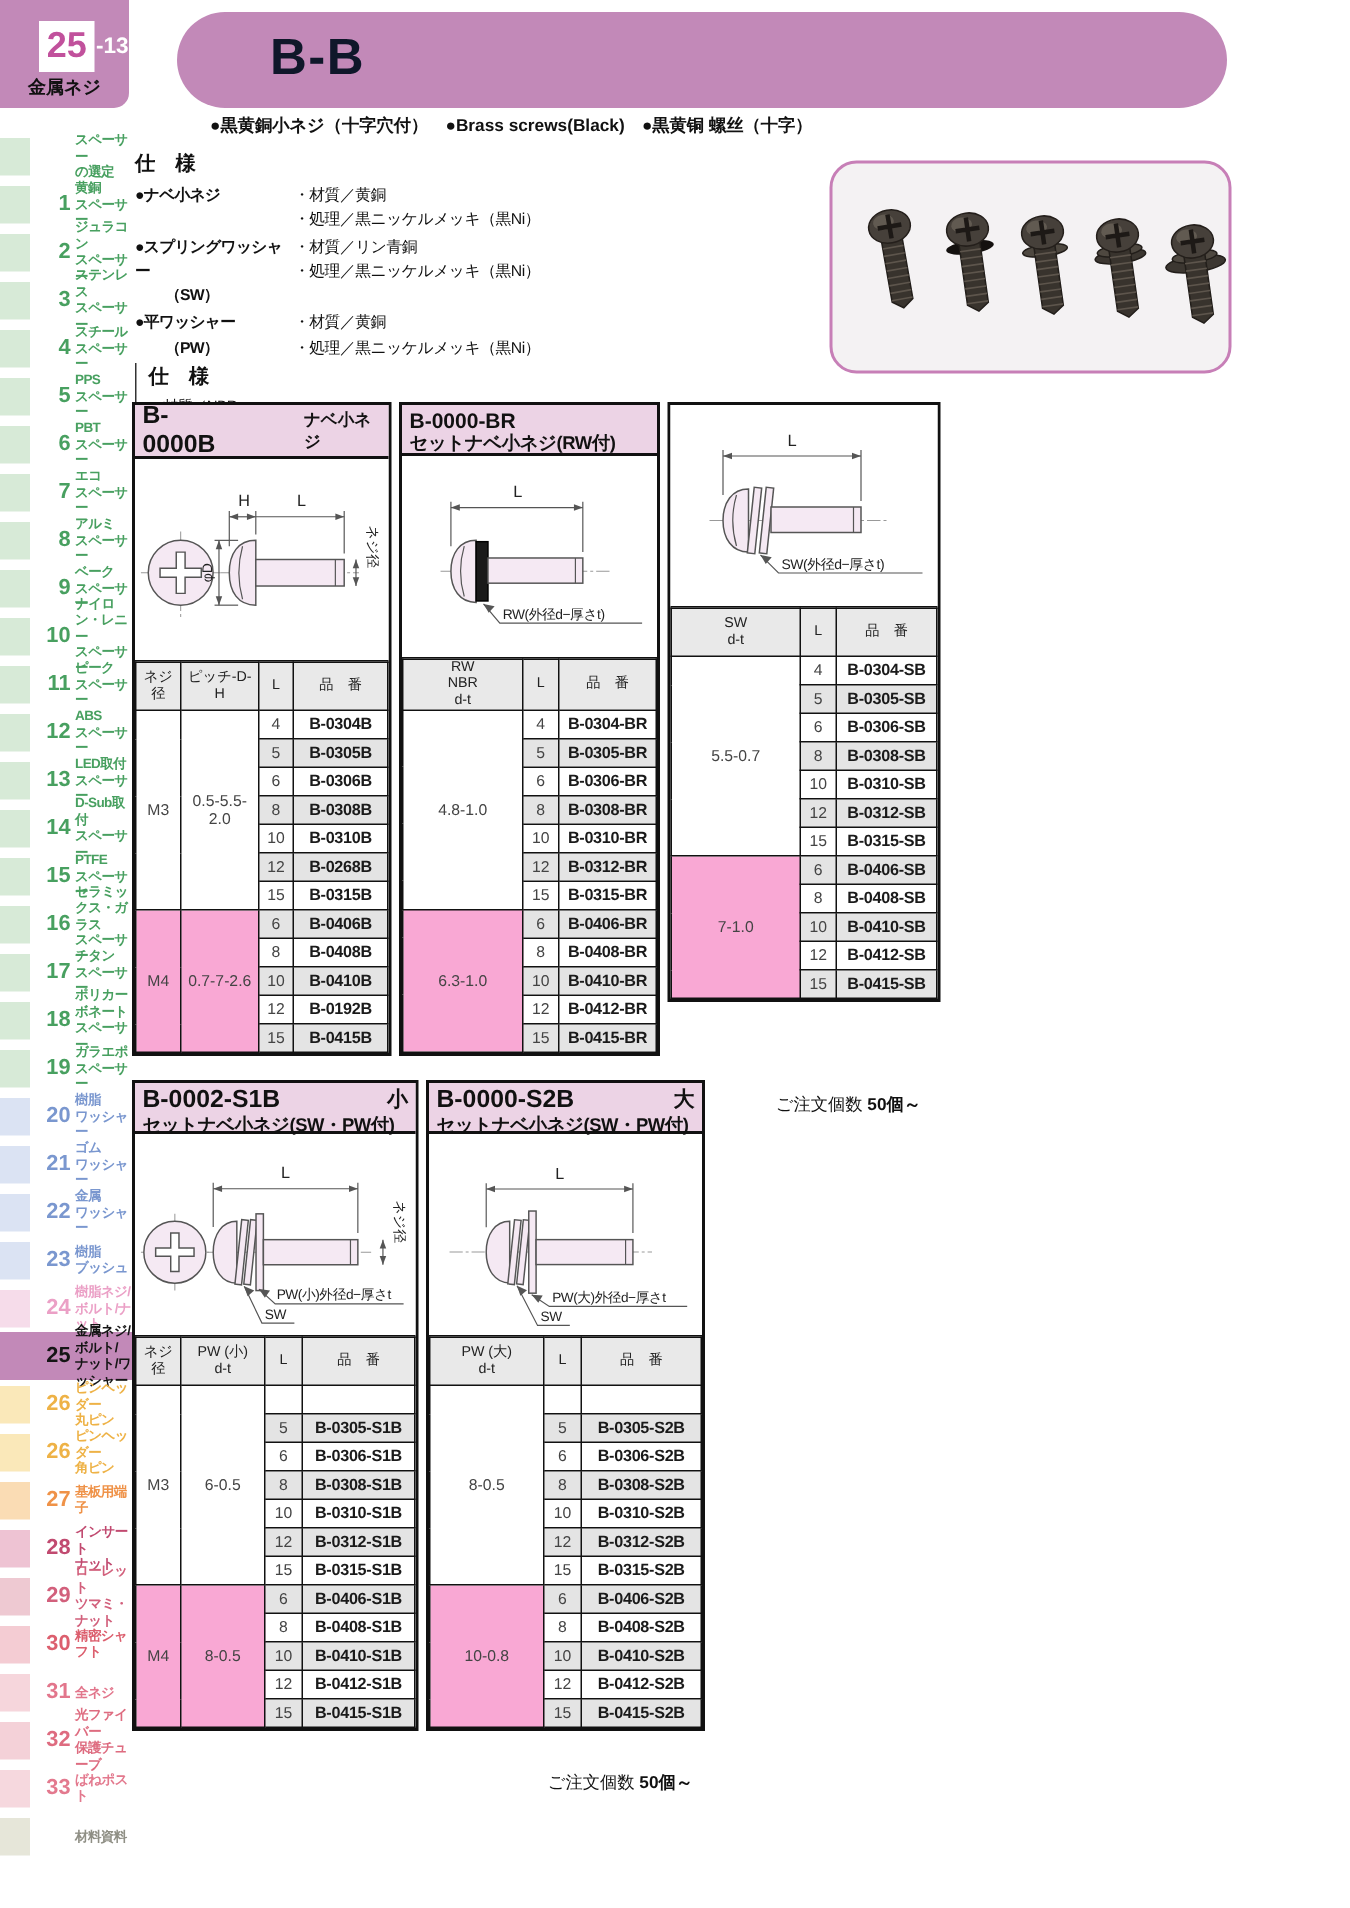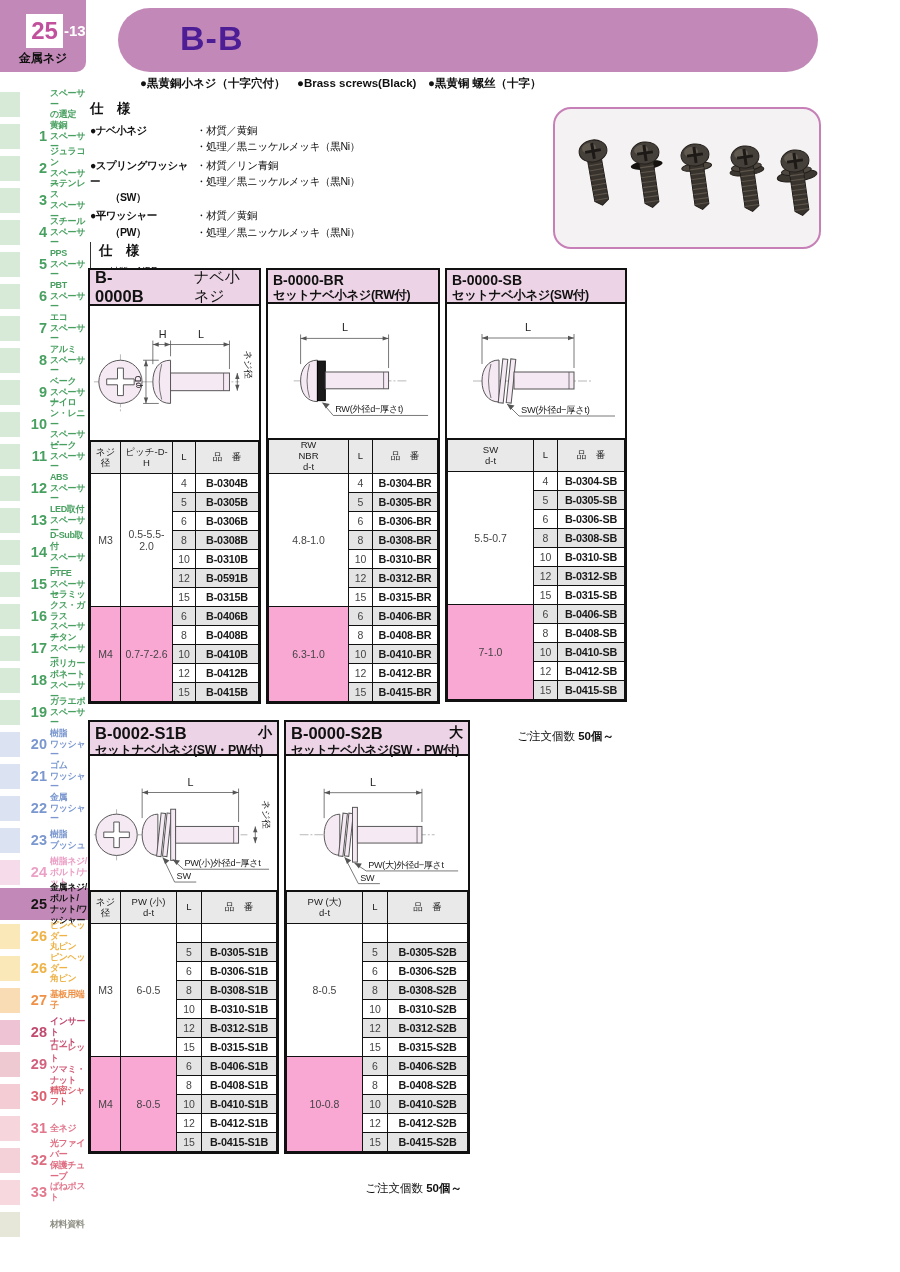--- a/index.html
+++ b/index.html
@@ -5,21 +5,21 @@
   html,body{margin:0;padding:0;background:#fff;}
   body{font-family:"Liberation Sans","DejaVu Sans",sans-serif;color:#111;}
   .page{position:relative;width:900px;height:1272px;background:#fff;overflow:hidden;}
 
   
   .badge{position:absolute;left:0;top:0;width:86px;height:72px;background:#c289b8;border-bottom-right-radius:10px;}
   .badge-num{position:absolute;left:26px;top:14px;width:37px;height:34px;background:#fff;color:#c1519c;font-size:24px;font-weight:bold;text-align:center;line-height:34px;}
   .badge-sub{position:absolute;left:64px;top:22px;color:#fff;font-size:15px;font-weight:bold;}
   .badge-cat{position:absolute;left:0;top:50px;width:86px;text-align:center;color:#111;font-size:12px;font-weight:bold;}
   .banner{position:absolute;left:118px;top:8px;width:700px;height:64px;background:#c289b8;border-radius:32px;}
-  .banner .ttl-text{position:absolute;left:62px;top:11px;color:#4c1d95;font-size:34px;font-weight:bold;letter-spacing:1px;}
+  .banner .ttl-text{position:absolute;left:62px;top:11px;color:#0f172a;font-size:34px;font-weight:bold;letter-spacing:1px;}
   .subtitle{position:absolute;left:140px;top:76px;font-size:11.5px;font-weight:bold;color:#111;}
 
   
   .sidebar{position:absolute;left:0;top:88px;width:88px;}
   .sb-item{height:32px;display:flex;align-items:center;}
   .sb-item .tab{width:20px;height:25px;margin-right:4px;flex:none;}
   .sb-item .num{width:23px;text-align:right;font-weight:bold;font-size:14.5px;flex:none;}
   .sb-item .lbl{margin-left:3px;font-size:9px;font-weight:bold;line-height:1.2;white-space:pre-line;letter-spacing:-0.4px;}
   .green .num,.green .lbl{color:#48a060}.green .tab{background:#d7ead7}
   .blue .num,.blue .lbl{color:#7a97cf}.blue .tab{background:#dbe3f3}
@@ -52,21 +52,21 @@
 
   
   .group{position:absolute;display:flex;gap:5px;align-items:flex-start;}
   .g1{left:88px;top:268px;}
   .g2{left:88px;top:720px;}
   .ptable{border:2px solid #111;background:#fff;}
   .tw1{width:169px}.tw2{width:170px}.tw3{width:178px}.tw4{width:187px}.tw5{width:182px}
   .ttl{background:#ecd3e5;border-bottom:2px solid #111;padding:2px 5px;height:34px;box-sizing:border-box;}
   .ttl-center{display:flex;align-items:center;height:36px;}
   .ttl .tm{font-size:16.5px;font-weight:bold;}
-  .ttl .tt{font-size:15px;font-weight:normal;padding-left:47px;}
+  .ttl .tt{font-size:11px;font-weight:bold;padding-left:47px;}
   .ttl .l1{font-size:14px;font-weight:bold;line-height:1.15;display:flex;justify-content:space-between;}
   .ttl .l2{font-size:12.3px;font-weight:bold;line-height:1.2;letter-spacing:-0.3px;}
   .diag{height:134px;border-bottom:1.5px solid #111;background:#fff;}
   .diag svg{display:block;}
   .ptable table{border-collapse:collapse;width:100%;}
   .ptable th{background:#e9e9e9;border:1px solid #111;font-size:9.5px;font-weight:normal;color:#222;white-space:pre-line;height:31px;line-height:1.15;padding:0 1px;}
   .ptable td{border:1px solid #111;height:18px;text-align:center;font-size:10.5px;color:#444;padding:0 2px;background:#fff;}
   .ptable td.pn{font-weight:bold;color:#1a1a1a;font-size:10.8px;letter-spacing:-0.2px;}
   .ptable tr.sh td{background:#e4e4e4;}
   .ptable tr.sh td.keep{background:#f9a8d4;}
@@ -451,21 +451,21 @@
             <tr class="sh">
               <td>8</td>
               <td class="pn">B-0308B</td>
             </tr>
             <tr>
               <td>10</td>
               <td class="pn">B-0310B</td>
             </tr>
             <tr class="sh">
               <td>12</td>
-              <td class="pn">B-0591B</td>
+              <td class="pn">B-0268B</td>
             </tr>
             <tr>
               <td>15</td>
               <td class="pn">B-0315B</td>
             </tr>
             <tr class="sh">
               <td rowspan="5" class="keep">M4</td>
               <td rowspan="5" class="keep">0.7-7-2.6</td>
               <td>6</td>
               <td class="pn">B-0406B</td>
@@ -473,21 +473,21 @@
             <tr>
               <td>8</td>
               <td class="pn">B-0408B</td>
             </tr>
             <tr class="sh">
               <td>10</td>
               <td class="pn">B-0410B</td>
             </tr>
             <tr>
               <td>12</td>
-              <td class="pn">B-0412B</td>
+              <td class="pn">B-0192B</td>
             </tr>
             <tr class="sh">
               <td>15</td>
               <td class="pn">B-0415B</td>
             </tr>
           </tbody>
       </table>
     </div>
 
     <div class="ptable tw2">
@@ -578,24 +578,20 @@
             </tr>
             <tr class="sh">
               <td>15</td>
               <td class="pn">B-0415-BR</td>
             </tr>
           </tbody>
       </table>
     </div>
 
     <div class="ptable tw3">
-      <div class="ttl">
-        <div class="l1 tm">B-0000-SB</div>
-        <div class="l2">セットナベ小ネジ(SW付)</div>
-      </div>
       <div class="diag">
         <svg width="174" height="134" viewBox="0 0 174 134">
           <line class="cl" x1="26" y1="77" x2="146" y2="77"></line>
           <path class="part" d="M52 56 C41 56 35 65 35 77 C35 89 41 98 52 98 Z"></path>
           <path class="thin" d="M44 60 q-5 17 0 34"></path>
           <g transform="rotate(6 56 77)">
               <rect class="part" x="53.5" y="55" width="5" height="44"></rect>
             </g>
           <g transform="rotate(6 64 77)">
               <rect class="part" x="61.5" y="55" width="5" height="44"></rect>

